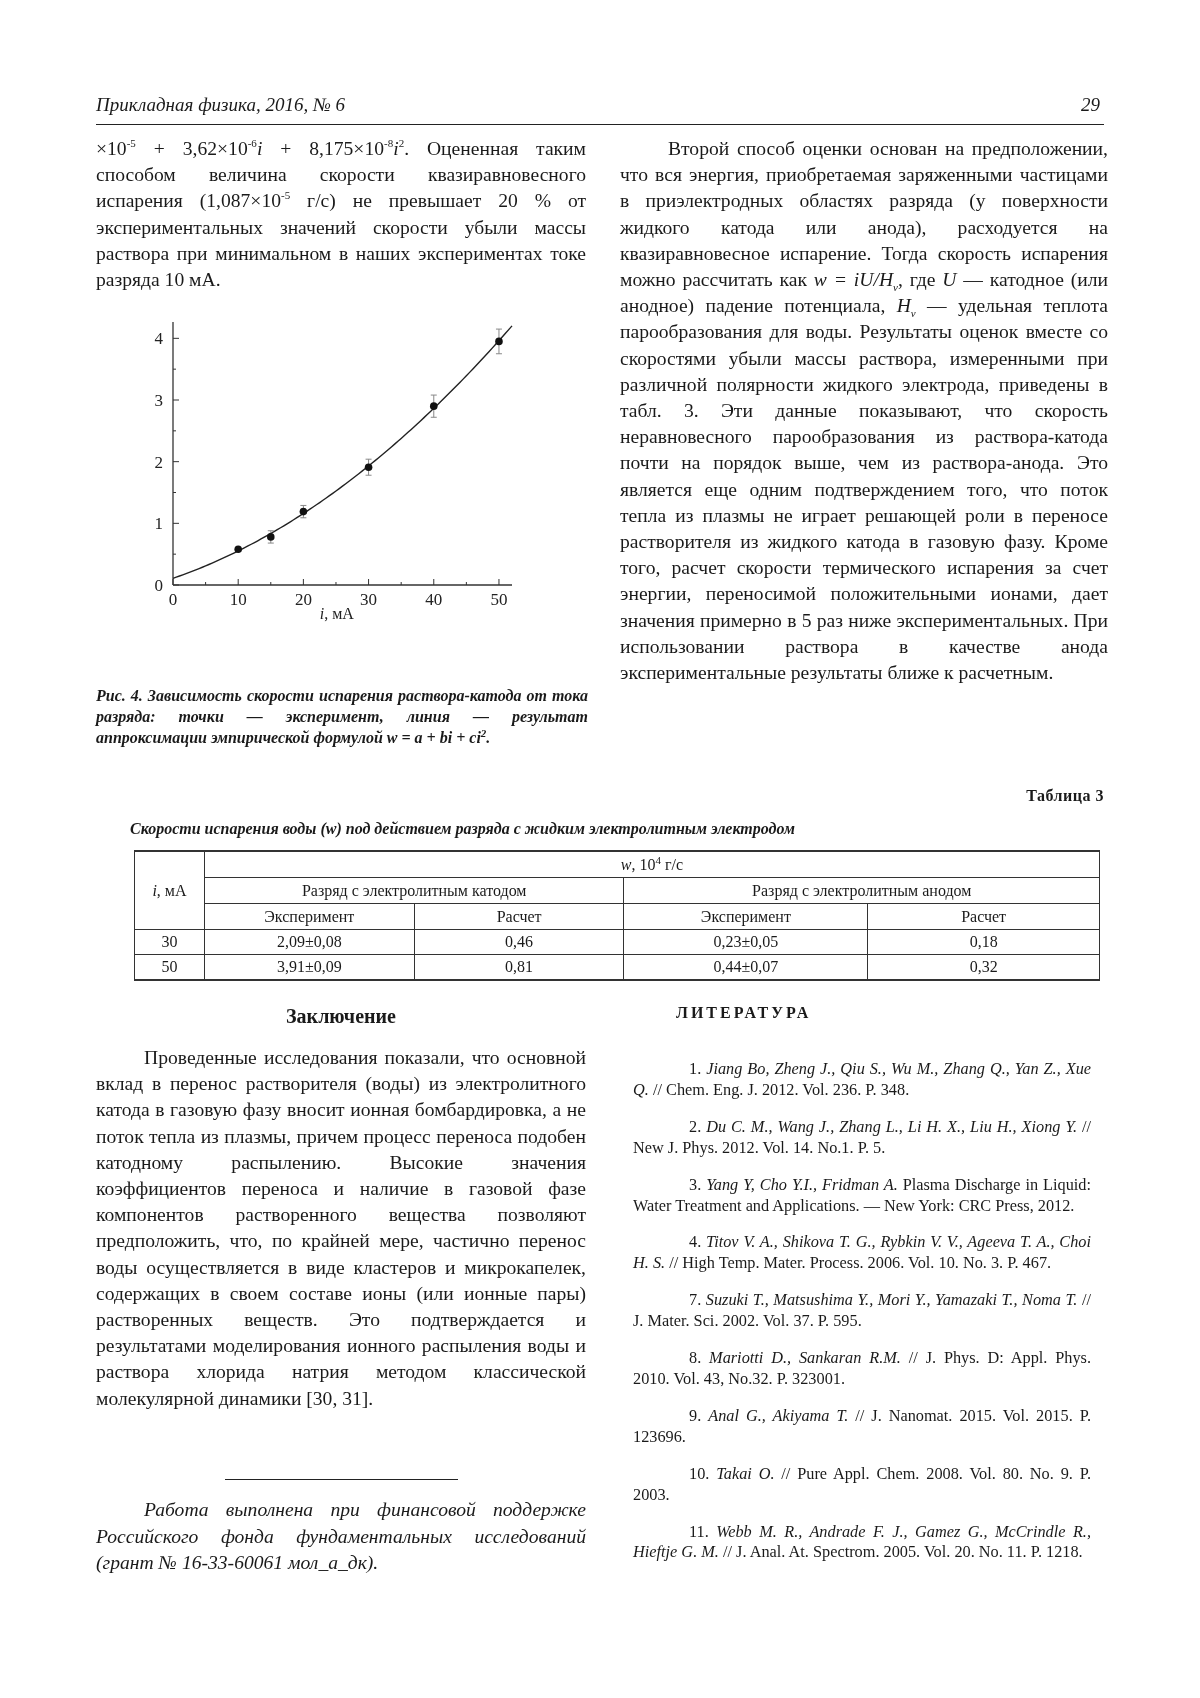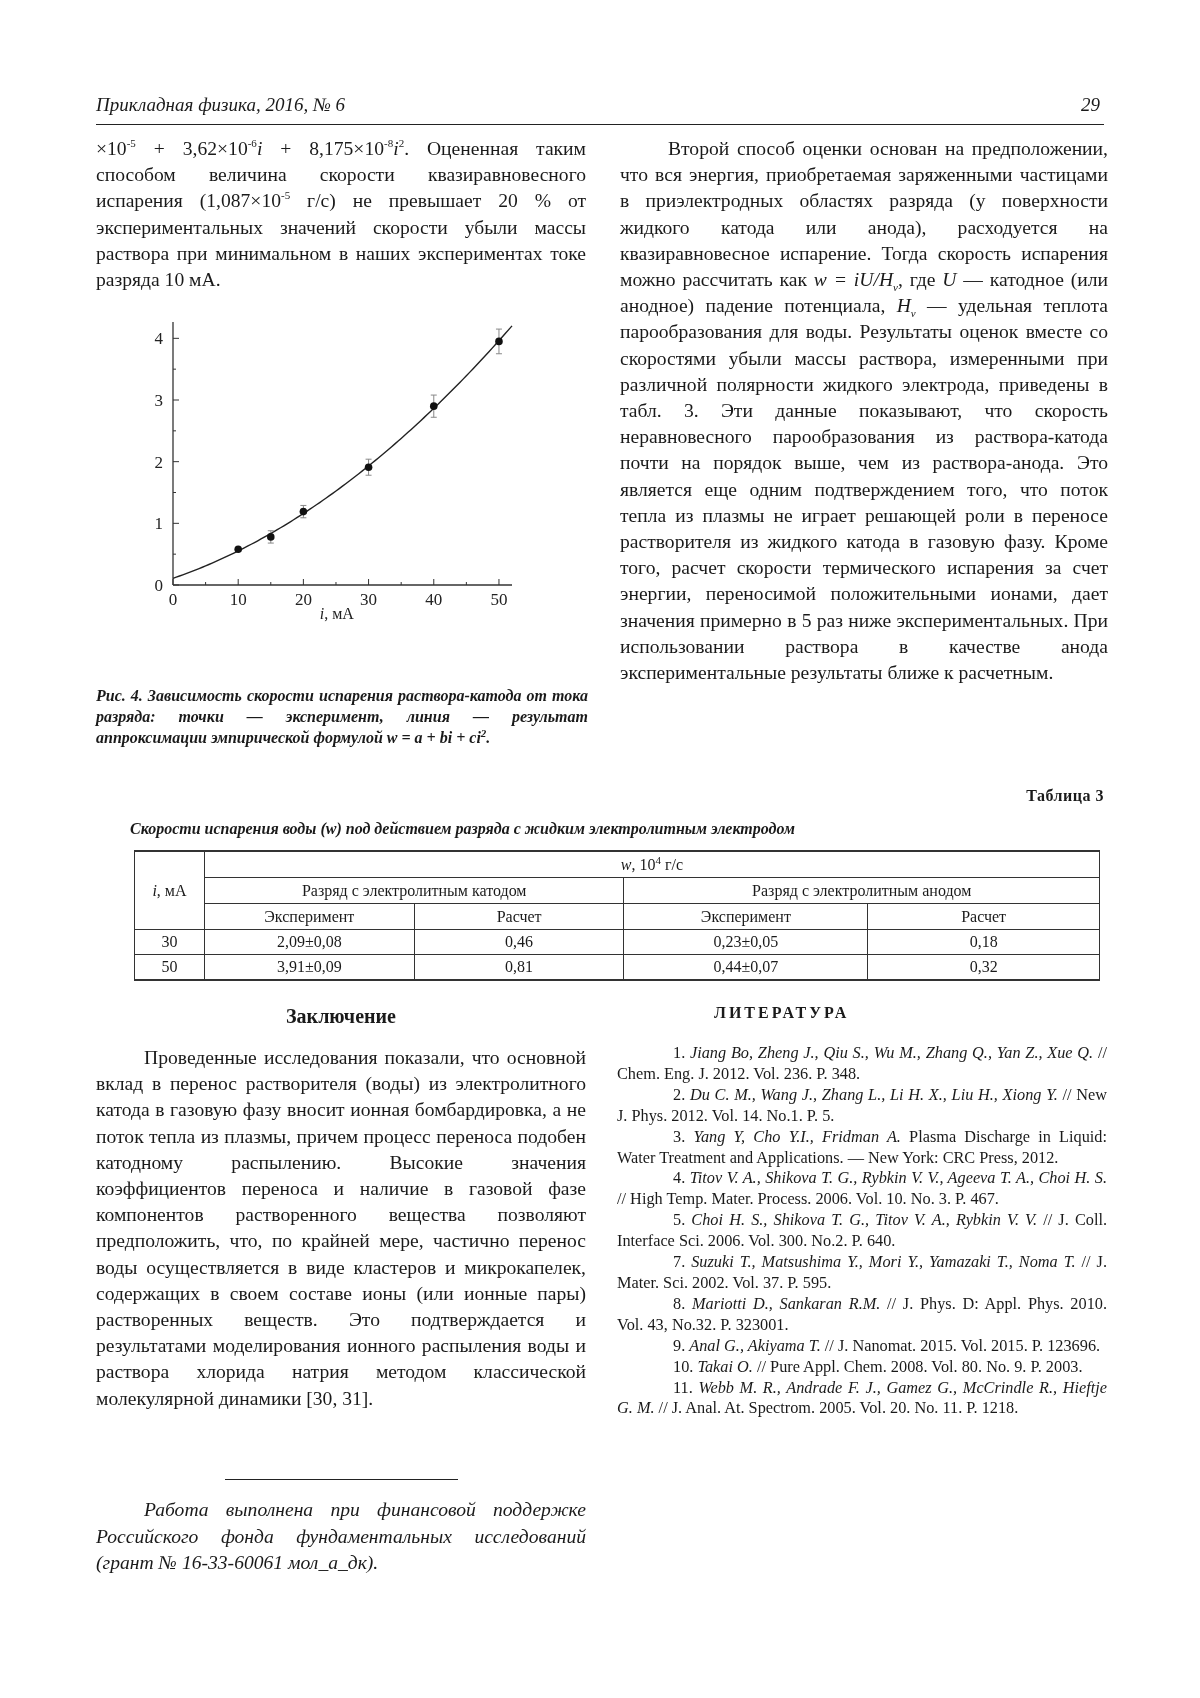--- a/index.html
+++ b/index.html
@@ -20,23 +20,23 @@
   #tbl-num { position:absolute; right:96px; top:787px; font-size:16px; font-weight:bold; letter-spacing:0.5px; }
   #tbl-title { position:absolute; left:130px; top:820px; width:940px; text-align:left; font-size:16px; font-weight:bold; font-style:italic; }
   table.t3 { position:absolute; left:134px; top:850px; width:966px; border-collapse:collapse; font-size:16px; }
   table.t3 td { border:1px solid #333; text-align:center; height:24px; padding:0; }
   table.t3 tr.h1 td, table.t3 tr.h2 td, table.t3 tr.h3 td { height:25px;margin-left:46px; }
   table.t3 { border-top:2px solid #333; border-bottom:2px solid #333; }
   #concl-title { position:absolute; left:96px; top:1005px; width:490px; text-align:center; font-weight:bold; font-size:20px; }
   #left2 { left:96px; top:1045px; width:490px; }
   #rule { position:absolute; left:225px; top:1479px; width:233px; border-top:1px solid #222; }
   #ack { position:absolute; left:96px; top:1497px; width:490px; font-style:italic; font-size:19.6px; line-height:26.5px; text-align:justify; }
-  #lit-title { position:absolute; left:714px; top:1004px; font-weight:bold; font-size:16px; letter-spacing:3px; }
+  #lit-title { position:absolute; left:676px; top:1004px; font-weight:bold; font-size:16px; letter-spacing:3px; }
   #refs { position:absolute; left:617px; top:1043px; width:490px; font-size:16.3px; line-height:20.9px; text-align:justify; }
-  #refs p { margin:0; text-indent:56px; }
+  #refs p { margin:16px; text-indent:56px; }
   svg text { font-family:"Liberation Serif", serif; }
 </style>
 </head>
 <body>
 
 <div class="hdr">
   <span class="jt">Прикладная физика, 2016, № 6</span>
   <span class="pn">29</span>
 </div>
 
@@ -160,19 +160,18 @@
 </div>
 <div id="rule"></div>
 <div id="ack" class="ind">Работа выполнена при финансовой поддержке Российского фонда фундаментальных исследований (грант № 16-33-60061 мол_а_дк).</div>
 
 <div id="lit-title">ЛИТЕРАТУРА</div>
 <div id="refs">
   <p><span>1. </span><span class="it">Jiang Bo, Zheng J., Qiu S., Wu M., Zhang Q., Yan Z., Xue Q.</span><span> // Chem. Eng. J. 2012. Vol. 236. P. 348.</span></p>
   <p><span>2. </span><span class="it">Du C. M., Wang J., Zhang L., Li H. X., Liu H., Xiong Y.</span><span> // New J. Phys. 2012. Vol. 14. No.1. P. 5.</span></p>
   <p><span>3. </span><span class="it">Yang Y, Cho Y.I., Fridman A.</span><span> Plasma Discharge in Liquid: Water Treatment and Applications. — New York: CRC Press, 2012.</span></p>
   <p><span>4. </span><span class="it">Titov V. A., Shikova T. G., Rybkin V. V., Ageeva T. A., Choi H. S.</span><span> // High Temp. Mater. Process. 2006. Vol. 10. No. 3. P. 467.</span></p>
-  <p><span>5. </span><span class="it">Choi H. S., Shikova T. G., Titov V. A., Rybkin V. V.</span><span> // J. Coll. Interface Sci. 2006. Vol. 300. No.2. P. 640.</span></p>
   <p><span>7. </span><span class="it">Suzuki T., Matsushima Y., Mori Y., Yamazaki T., Noma T.</span><span> // J. Mater. Sci. 2002. Vol. 37. P. 595.</span></p>
   <p><span>8. </span><span class="it">Mariotti D., Sankaran R.M.</span><span> // J. Phys. D: Appl. Phys. 2010. Vol. 43, No.32. P. 323001.</span></p>
   <p><span>9. </span><span class="it">Anal G., Akiyama T.</span><span> // J. Nanomat. 2015. Vol. 2015. P. 123696.</span></p>
   <p><span>10. </span><span class="it">Takai O.</span><span> // Pure Appl. Chem. 2008. Vol. 80. No. 9. P. 2003.</span></p>
   <p><span>11. </span><span class="it">Webb M. R., Andrade F. J., Gamez G., McCrindle R., Hieftje G. M.</span><span> // J. Anal. At. Spectrom. 2005. Vol. 20. No. 11. P. 1218.</span></p>
 </div>
 
 </body></html>

